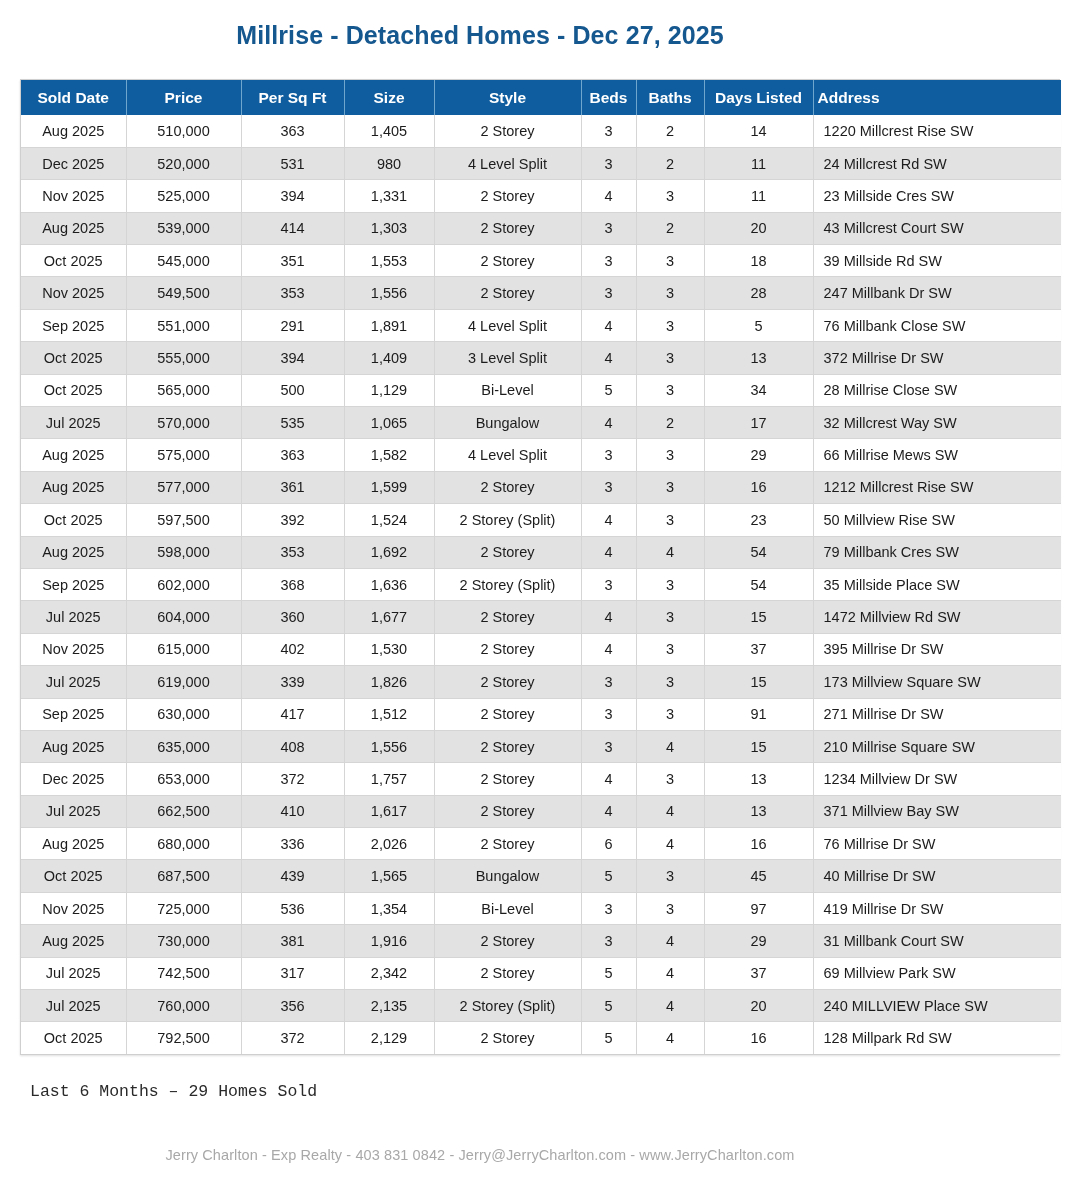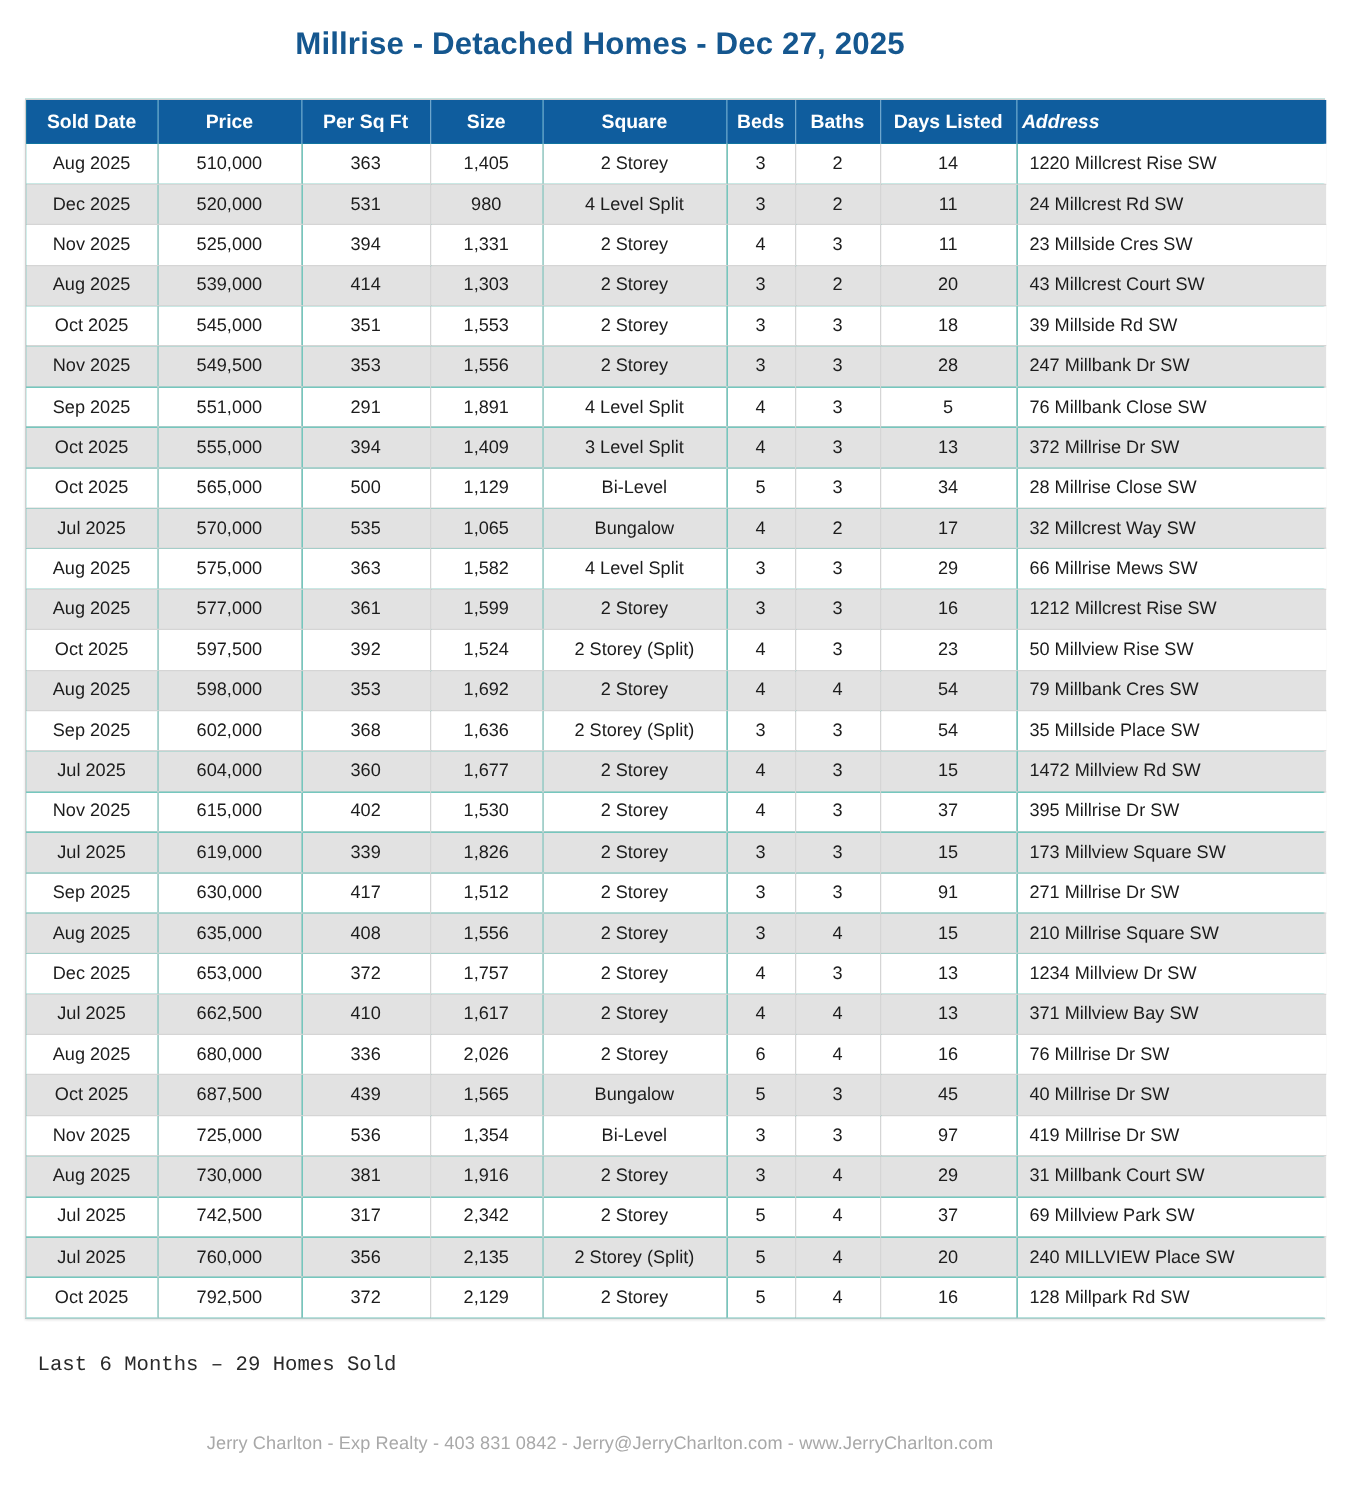--- a/index.html
+++ b/index.html
@@ -29,21 +29,21 @@
     padding-top: 18px;
     padding-bottom: 0;
     line-height: 34px;
   }
   .table-wrap {
     margin: 27px 20px 0 20px;
     width: 1040px;
     border: 1px solid #cfcfcf;
     box-shadow: 0 1px 2px rgba(0,0,0,0.13);
     box-sizing: border-box;
-    background: #14b8a6;
+    background: #4c1d95;
   }
   table.sales {
     border-collapse: collapse;
     width: 100%;
     table-layout: fixed;
     font-size: 14.5px;
   }
   table.sales thead th {
     background: #0f5d9e;
     color: #ffffff;
@@ -52,21 +52,20 @@
     height: 35px;
     text-align: center;
     border-right: 1px solid #6ea6cd;
     padding: 0 4px;
     box-sizing: border-box;
     white-space: nowrap;
   }
   table.sales thead th:last-child {
     border-right: none;
     text-align: left;
-    font-style: italic;
   }
   table.sales tbody td {
     height: 32.4px;
     text-align: center;
     border-right: 1px solid #d5d5d5;
     border-bottom: 1px solid #d5d5d5;
     padding: 0 4px;
     box-sizing: border-box;
     color: #1c1c1c;
     white-space: nowrap;
@@ -133,21 +132,21 @@
           <col class="c-baths">
           <col class="c-days">
           <col class="c-addr">
       </colgroup>
       <thead>
         <tr id="header-row">
             <th>Sold Date</th>
             <th>Price</th>
             <th>Per Sq Ft</th>
             <th>Size</th>
-            <th>Square</th>
+            <th>Style</th>
             <th>Beds</th>
             <th>Baths</th>
             <th>Days Listed</th>
             <th>Address</th>
           </tr>
       </thead>
       <tbody id="table-body">
           <tr class="plain">
             <td>Aug 2025</td>
             <td>510,000</td>

